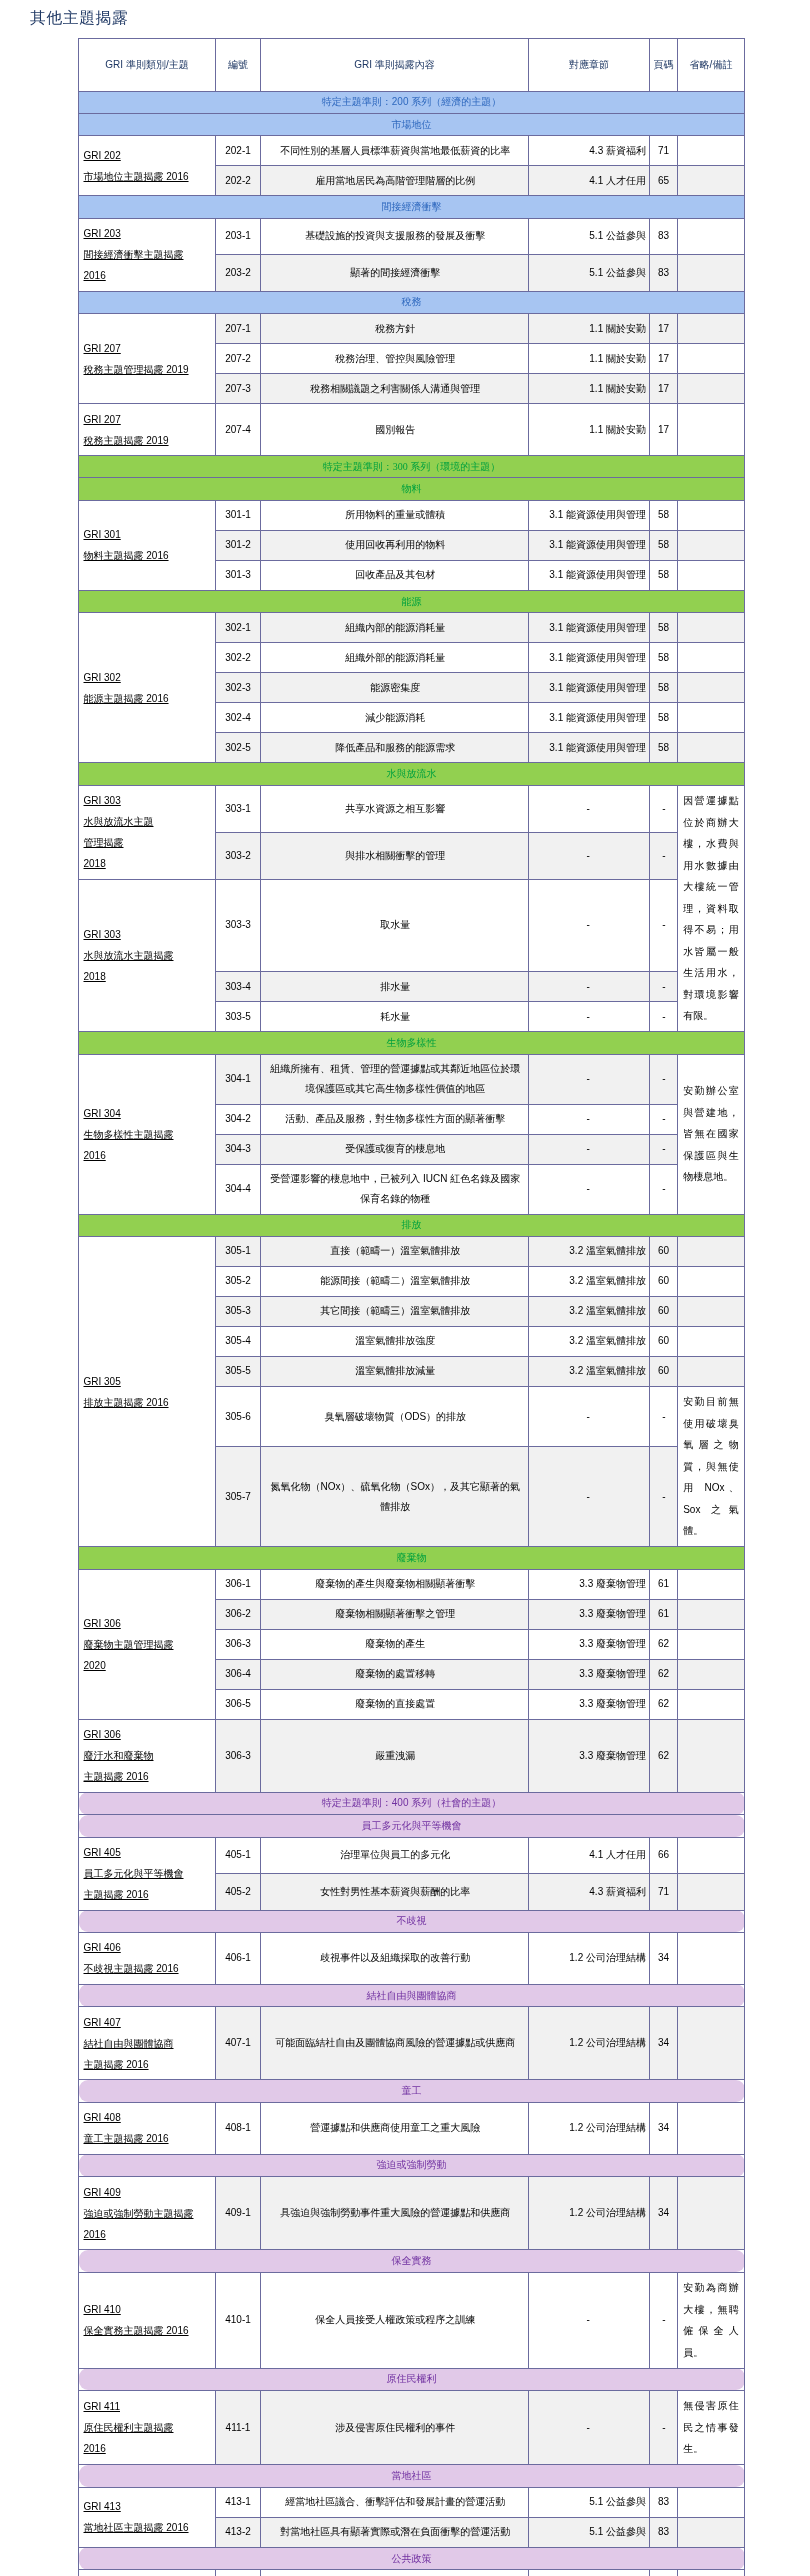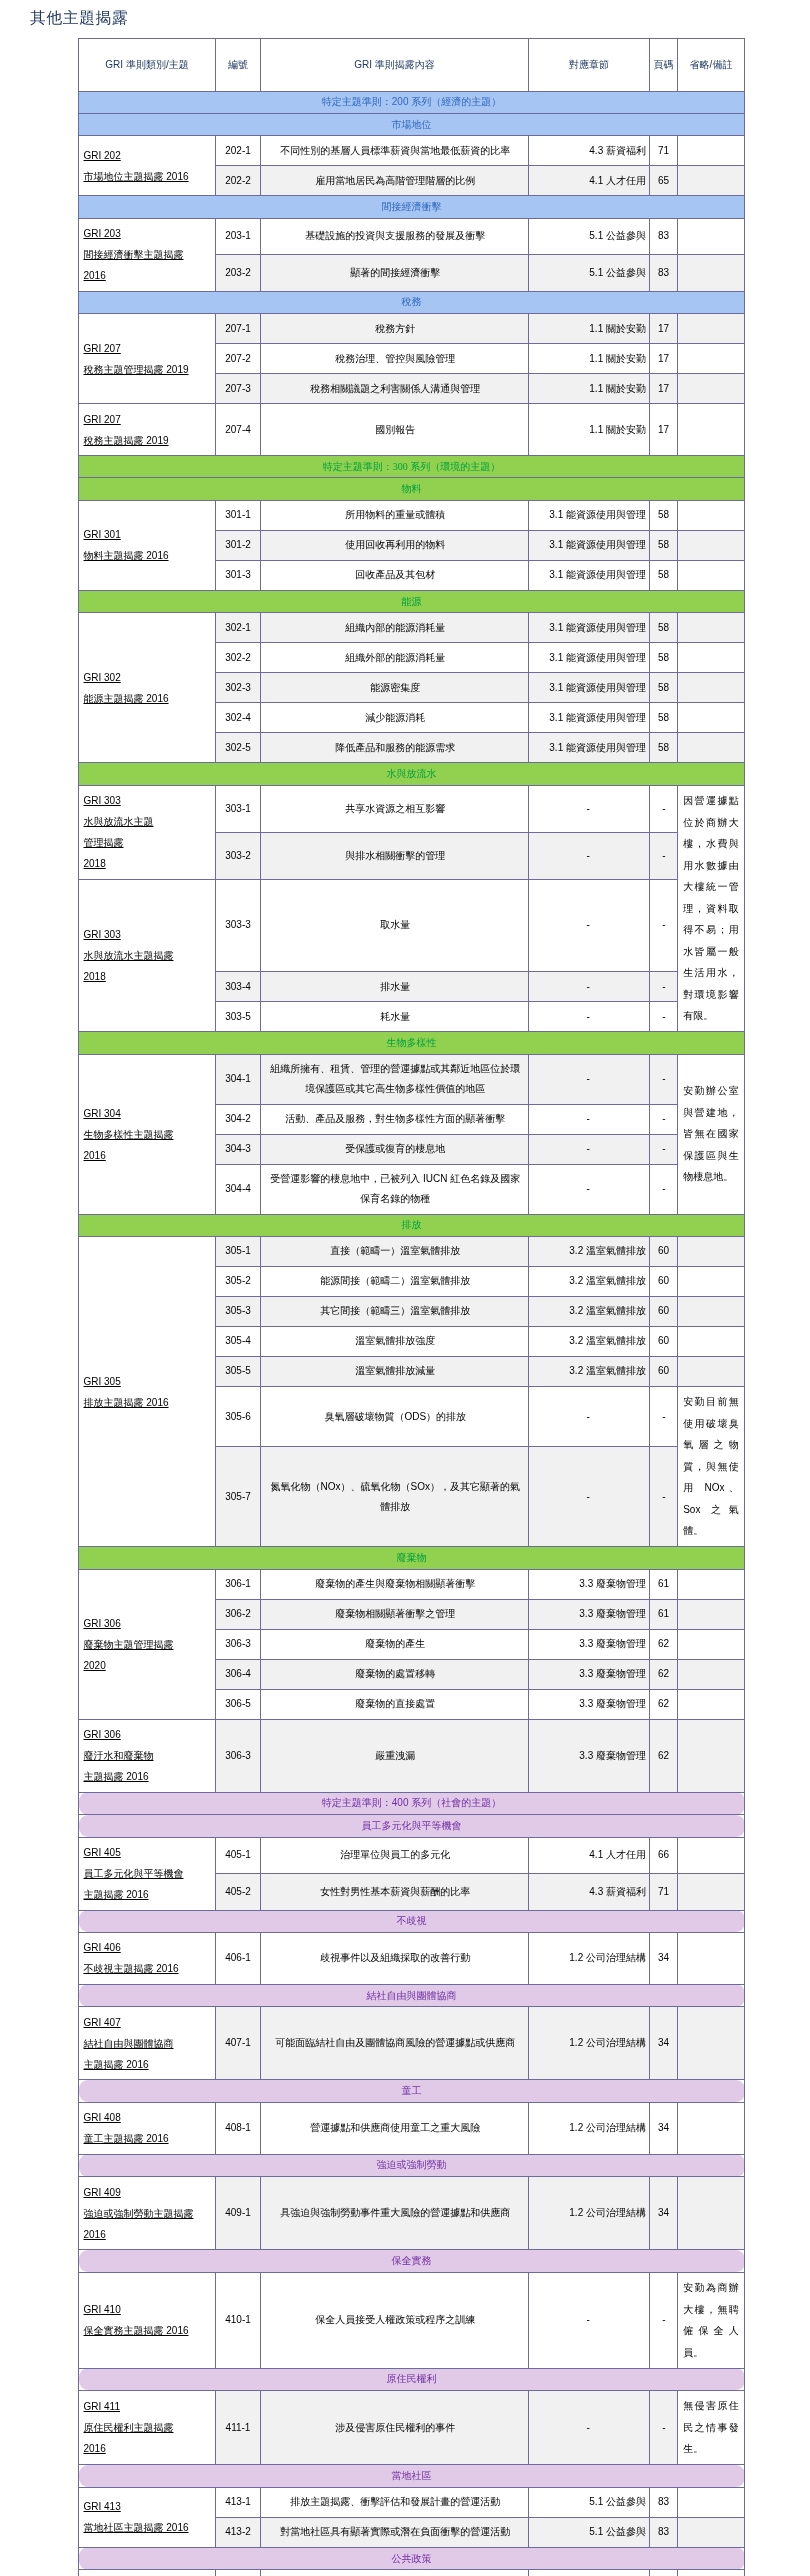--- a/index.html
+++ b/index.html
@@ -550,21 +550,21 @@
         <td class="page dash">-</td>
         <td class="note" rowspan="1">無侵害原住民之情事發生。</td>
       </tr>
       <tr>
         <td class="band purple" colspan="6">當地社區</td>
       </tr>
       <tr class="gs">
         <td class="cat" rowspan="2">GRI 413
 當地社區主題揭露 2016</td>
         <td class="num">413-1</td>
-        <td class="content">排放主題揭露、衝擊評估和發展計畫的營運活動</td>
+        <td class="content">經當地社區議合、衝擊評估和發展計畫的營運活動</td>
         <td class="chapter">5.1 公益參與</td>
         <td class="page">83</td>
         <td class="note-empty"></td>
       </tr>
       <tr class="shaded">
         <td class="num">413-2</td>
         <td class="content">對當地社區具有顯著實際或潛在負面衝擊的營運活動</td>
         <td class="chapter">5.1 公益參與</td>
         <td class="page">83</td>
         <td class="note-empty"></td>

